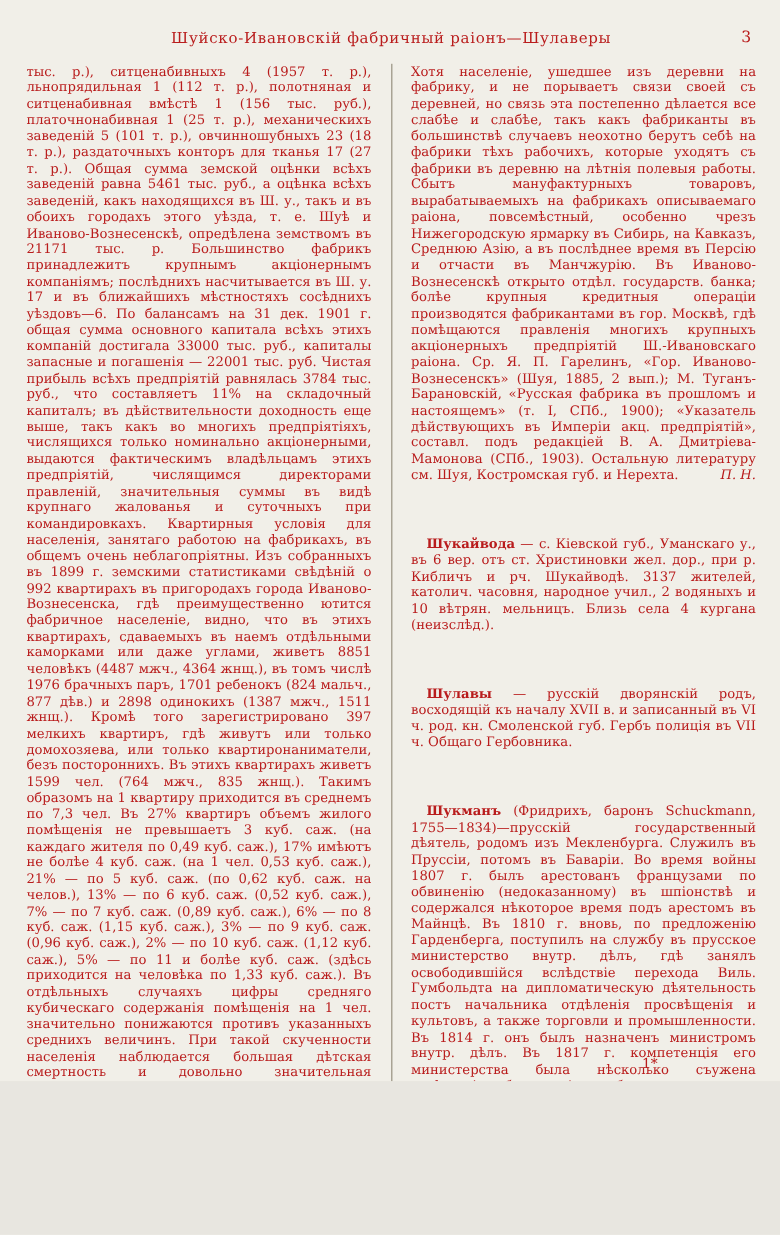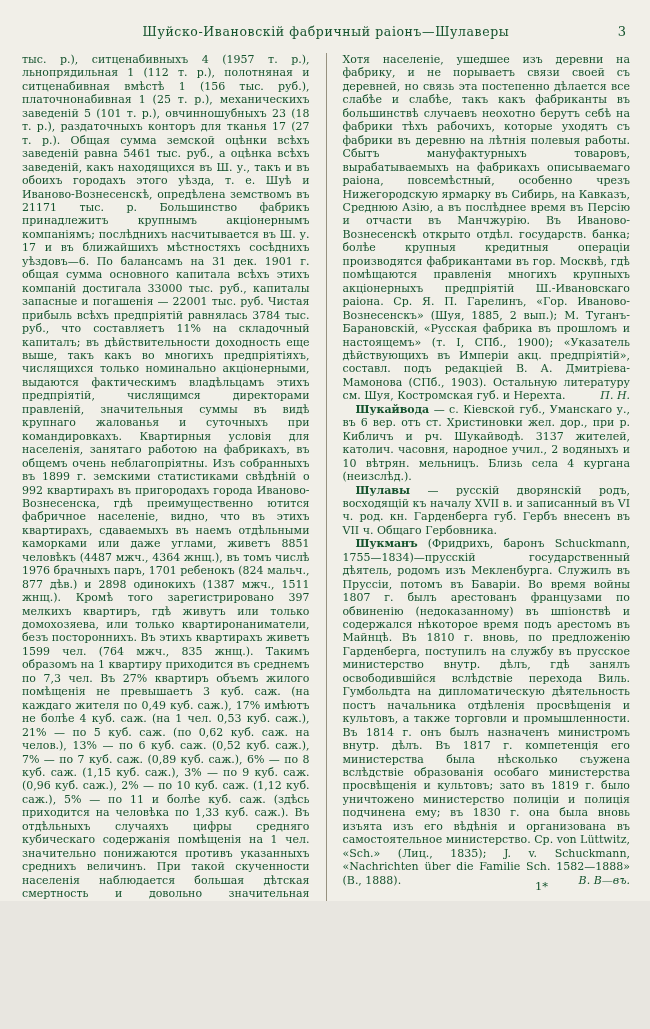--- a/index.html
+++ b/index.html
@@ -1,31 +1,31 @@
 <!DOCTYPE html>
 <html lang="ru"><head>
 <meta charset="utf-8">
 <style>
   html,body{margin:0;padding:0;background:#e8e6e0;}
   .page{
     width:650px;height:901px;box-sizing:border-box;position:relative;
-    background:#f1efe8;color:#14532d;overflow:hidden;
+    background:#f1efe8;color:#b91c1c;overflow:hidden;
     font-family:"DejaVu Serif","Liberation Serif",serif;
     padding:24px 20px 16px 22px;
   }
   .header{position:relative;text-align:center;font-size:12.5px;letter-spacing:.6px;
     margin:0 0 14px 0;white-space:nowrap;}
   .page-number{position:absolute;right:4px;top:0;font-size:13px;letter-spacing:0;}
   .columns{display:flex;gap:16px;height:948px;overflow:hidden;}
   .col{flex:1 1 0;font-size:11px;line-height:13.45px;text-align:justify;
     text-justify:inter-word;hyphens:auto;}
   .divider{width:1px;background:#97917f;align-self:stretch;}
   .col p{margin:0;}
   p.cont{text-indent:0;}
-  p.entry{text-indent:13px;}
+  p.entry{text-indent:13px;margin-top:44px;}
   .term{font-weight:bold;}
   .sig{float:right;font-style:italic;font-weight:normal;padding-left:10px;}
   .footer-mark{position:absolute;right:102px;bottom:8px;font-size:11.5px;}
 </style>
 </head>
 <body>
 
 <div class="page">
 
   <div class="header">
@@ -39,21 +39,21 @@
       <p class="cont"><span>тыс. р.), ситценабивныхъ 4 (1957 т. р.), льнопрядильная 1 (112 т. р.), полотняная и ситценабивная вмѣстѣ 1 (156 тыс. руб.), платочнонабивная 1 (25 т. р.), механическихъ заведеній 5 (101 т. р.), овчинношубныхъ 23 (18 т. р.), раздаточныхъ конторъ для тканья 17 (27 т. р.). Общая сумма земской оцѣнки всѣхъ заведеній равна 5461 тыс. руб., а оцѣнка всѣхъ заведеній, какъ находящихся въ Ш. у., такъ и въ обоихъ городахъ этого уѣзда, т. е. Шуѣ и Иваново-Вознесенскѣ, опредѣлена земствомъ въ 21171 тыс. р. Большинство фабрикъ принадлежитъ крупнымъ акціонернымъ компаніямъ; послѣднихъ насчитывается въ Ш. у. 17 и въ ближайшихъ мѣстностяхъ сосѣднихъ уѣздовъ—6. По балансамъ на 31 дек. 1901 г. общая сумма основного капитала всѣхъ этихъ компаній достигала 33000 тыс. руб., капиталы запасные и погашенія — 22001 тыс. руб. Чистая прибыль всѣхъ предпріятій равнялась 3784 тыс. руб., что составляетъ 11% на складочный капиталъ; въ дѣйствительности доходность еще выше, такъ какъ во многихъ предпріятіяхъ, числящихся только номинально акціонерными, выдаются фактическимъ владѣльцамъ этихъ предпріятій, числящимся директорами правленій, значительныя суммы въ видѣ крупнаго жалованья и суточныхъ при командировкахъ. Квартирныя условія для населенія, занятаго работою на фабрикахъ, въ общемъ очень неблагопріятны. Изъ собранныхъ въ 1899 г. земскими статистиками свѣдѣній о 992 квартирахъ въ пригородахъ города Иваново-Вознесенска, гдѣ преимущественно ютится фабричное населеніе, видно, что въ этихъ квартирахъ, сдаваемыхъ въ наемъ отдѣльными каморками или даже углами, живетъ 8851 человѣкъ (4487 мжч., 4364 жнщ.), въ томъ числѣ 1976 брачныхъ паръ, 1701 ребенокъ (824 мальч., 877 дѣв.) и 2898 одинокихъ (1387 мжч., 1511 жнщ.). Кромѣ того зарегистрировано 397 мелкихъ квартиръ, гдѣ живутъ или только домохозяева, или только квартиронаниматели, безъ постороннихъ. Въ этихъ квартирахъ живетъ 1599 чел. (764 мжч., 835 жнщ.). Такимъ образомъ на 1 квартиру приходится въ среднемъ по 7,3 чел. Въ 27% квартиръ объемъ жилого помѣщенія не превышаетъ 3 куб. саж. (на каждаго жителя по 0,49 куб. саж.), 17% имѣютъ не болѣе 4 куб. саж. (на 1 чел. 0,53 куб. саж.), 21% — по 5 куб. саж. (по 0,62 куб. саж. на челов.), 13% — по 6 куб. саж. (0,52 куб. саж.), 7% — по 7 куб. саж. (0,89 куб. саж.), 6% — по 8 куб. саж. (1,15 куб. саж.), 3% — по 9 куб. саж. (0,96 куб. саж.), 2% — по 10 куб. саж. (1,12 куб. саж.), 5% — по 11 и болѣе куб. саж. (здѣсь приходится на человѣка по 1,33 куб. саж.). Въ отдѣльныхъ случаяхъ цифры средняго кубическаго содержанія помѣщенія на 1 чел. значительно понижаются противъ указанныхъ среднихъ величинъ. При такой скученности населенія наблюдается большая дѣтская смертность и довольно значительная заболѣваемость рабочаго населенія на фабрикахъ. Тѣмъ не менѣе, не смотря на многія отрицательныя стороны жизни и работы на фабрикахъ, отходъ мѣстнаго населенія изъ деревни на фабрику постепенно усиливается.</span></p>
     </div>
 
     <div class="divider"></div>
 
     <div class="col">
       <p class="cont"><span>Хотя населеніе, ушедшее изъ деревни на фабрику, и не порываетъ связи своей съ деревней, но связь эта постепенно дѣлается все слабѣе и слабѣе, такъ какъ фабриканты въ большинствѣ случаевъ неохотно берутъ себѣ на фабрики тѣхъ рабочихъ, которые уходятъ съ фабрики въ деревню на лѣтнія полевыя работы. Сбытъ мануфактурныхъ товаровъ, вырабатываемыхъ на фабрикахъ описываемаго раіона, повсемѣстный, особенно чрезъ Нижегородскую ярмарку въ Сибирь, на Кавказъ, Среднюю Азію, а въ послѣднее время въ Персію и отчасти въ Манчжурію. Въ Иваново-Вознесенскѣ открыто отдѣл. государств. банка; болѣе крупныя кредитныя операціи производятся фабрикантами въ гор. Москвѣ, гдѣ помѣщаются правленія многихъ крупныхъ акціонерныхъ предпріятій Ш.-Ивановскаго раіона. Ср. Я. П. Гарелинъ, «Гор. Иваново-Вознесенскъ» (Шуя, 1885, 2 вып.); М. Туганъ-Барановскій, «Русская фабрика въ прошломъ и настоящемъ» (т. I, СПб., 1900); «Указатель дѣйствующихъ въ Имперіи акц. предпріятій», составл. подъ редакціей В. А. Дмитріева-Мамонова (СПб., 1903). Остальную литературу см. Шуя, Костромская губ. и Нерехта.</span> <span class="sig">П. Н.</span></p>
 
       <p class="entry"><span class="term">Шукайвода</span> <span>— с. Кіевской губ., Уманскаго у., въ 6 вер. отъ ст. Христиновки жел. дор., при р. Кибличъ и рч. Шукайводѣ. 3137 жителей, католич. часовня, народное учил., 2 водяныхъ и 10 вѣтрян. мельницъ. Близь села 4 кургана (неизслѣд.).</span></p>
 
-      <p class="entry"><span class="term">Шулавы</span> <span>— русскій дворянскій родъ, восходящій къ началу XVII в. и записанный въ VI ч. род. кн. Гарденберга губ. Гербъ внесенъ въ VII ч. Общаго Гербовника.</span></p>
+      <p class="entry"><span class="term">Шулавы</span> <span>— русскій дворянскій родъ, восходящій къ началу XVII в. и записанный въ VI ч. род. кн. Смоленской губ. Гербъ полиція въ VII ч. Общаго Гербовника.</span></p>
 
       <p class="entry"><span class="term">Шукманъ</span> <span>(Фридрихъ, баронъ Schuckmann, 1755—1834)—прусскій государственный дѣятель, родомъ изъ Мекленбурга. Служилъ въ Пруссіи, потомъ въ Баваріи. Во время войны 1807 г. былъ арестованъ французами по обвиненію (недоказанному) въ шпіонствѣ и содержался нѣкоторое время подъ арестомъ въ Майнцѣ. Въ 1810 г. вновь, по предложенію Гарденберга, поступилъ на службу въ прусское министерство внутр. дѣлъ, гдѣ занялъ освободившійся вслѣдствіе перехода Виль. Гумбольдта на дипломатическую дѣятельность постъ начальника отдѣленія просвѣщенія и культовъ, а также торговли и промышленности. Въ 1814 г. онъ былъ назначенъ министромъ внутр. дѣлъ. Въ 1817 г. компетенція его министерства была нѣсколько съужена вслѣдствіе образованія особаго министерства просвѣщенія и культовъ; зато въ 1819 г. было уничтожено министерство полиціи и полиція подчинена ему; въ 1830 г. она была вновь изъята изъ его вѣдѣнія и организована въ самостоятельное министерство. Ср. von Lüttwitz, «Sch.» (Лиц., 1835); J. v. Schuckmann, «Nachrichten über die Familie Sch. 1582—1888» (B., 1888).</span> <span class="sig">В. В—въ.</span></p>
 
     </div>
 
   </div>
 
   <div class="footer-mark">1*</div>
 
 </div>

